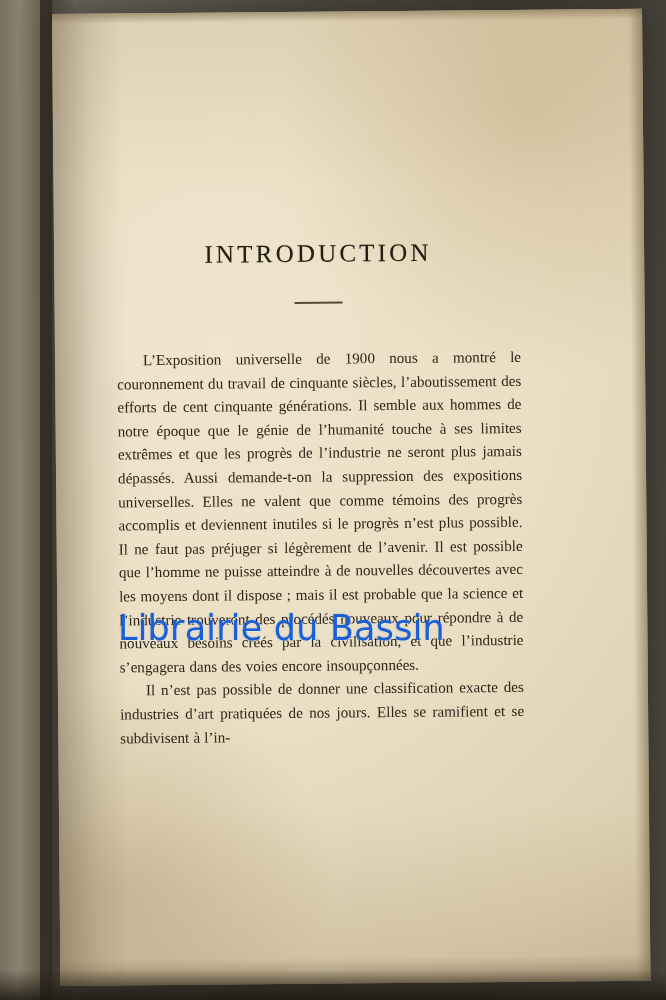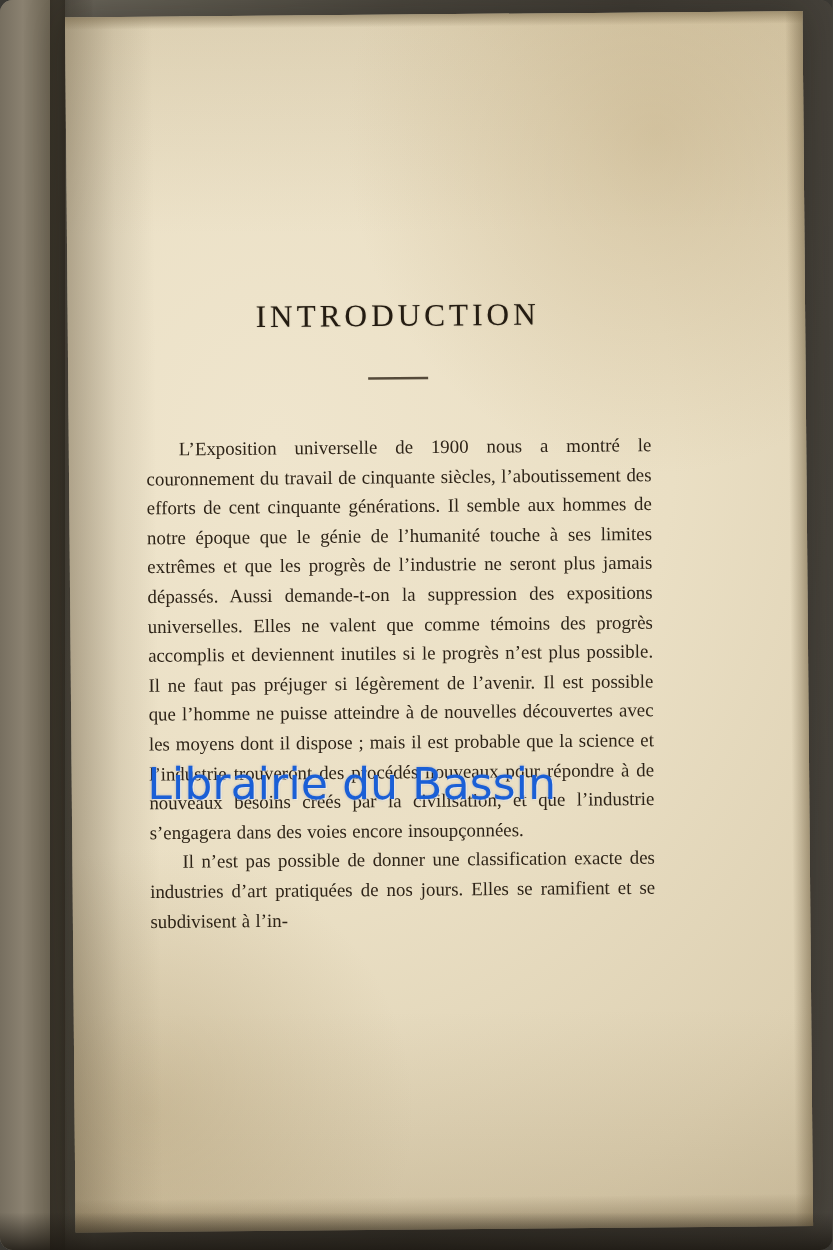--- a/index.html
+++ b/index.html
@@ -13,21 +13,20 @@
     font-family: "Liberation Serif", serif;
     overflow: hidden;
   }
 
   .photo {
     position: relative;
     width: 666px;
     height: 1000px;
     overflow: hidden;
     background: #4b4843;
-    border-radius: 10px;
   }
 
   
   .backdrop {
     position: absolute;
     inset: 0;
     background:
       linear-gradient(100deg, #6f6a60 0%, #5d594f 18%, #4a463e 38%, #403c35 60%, #4a463f 100%);
   }
 

